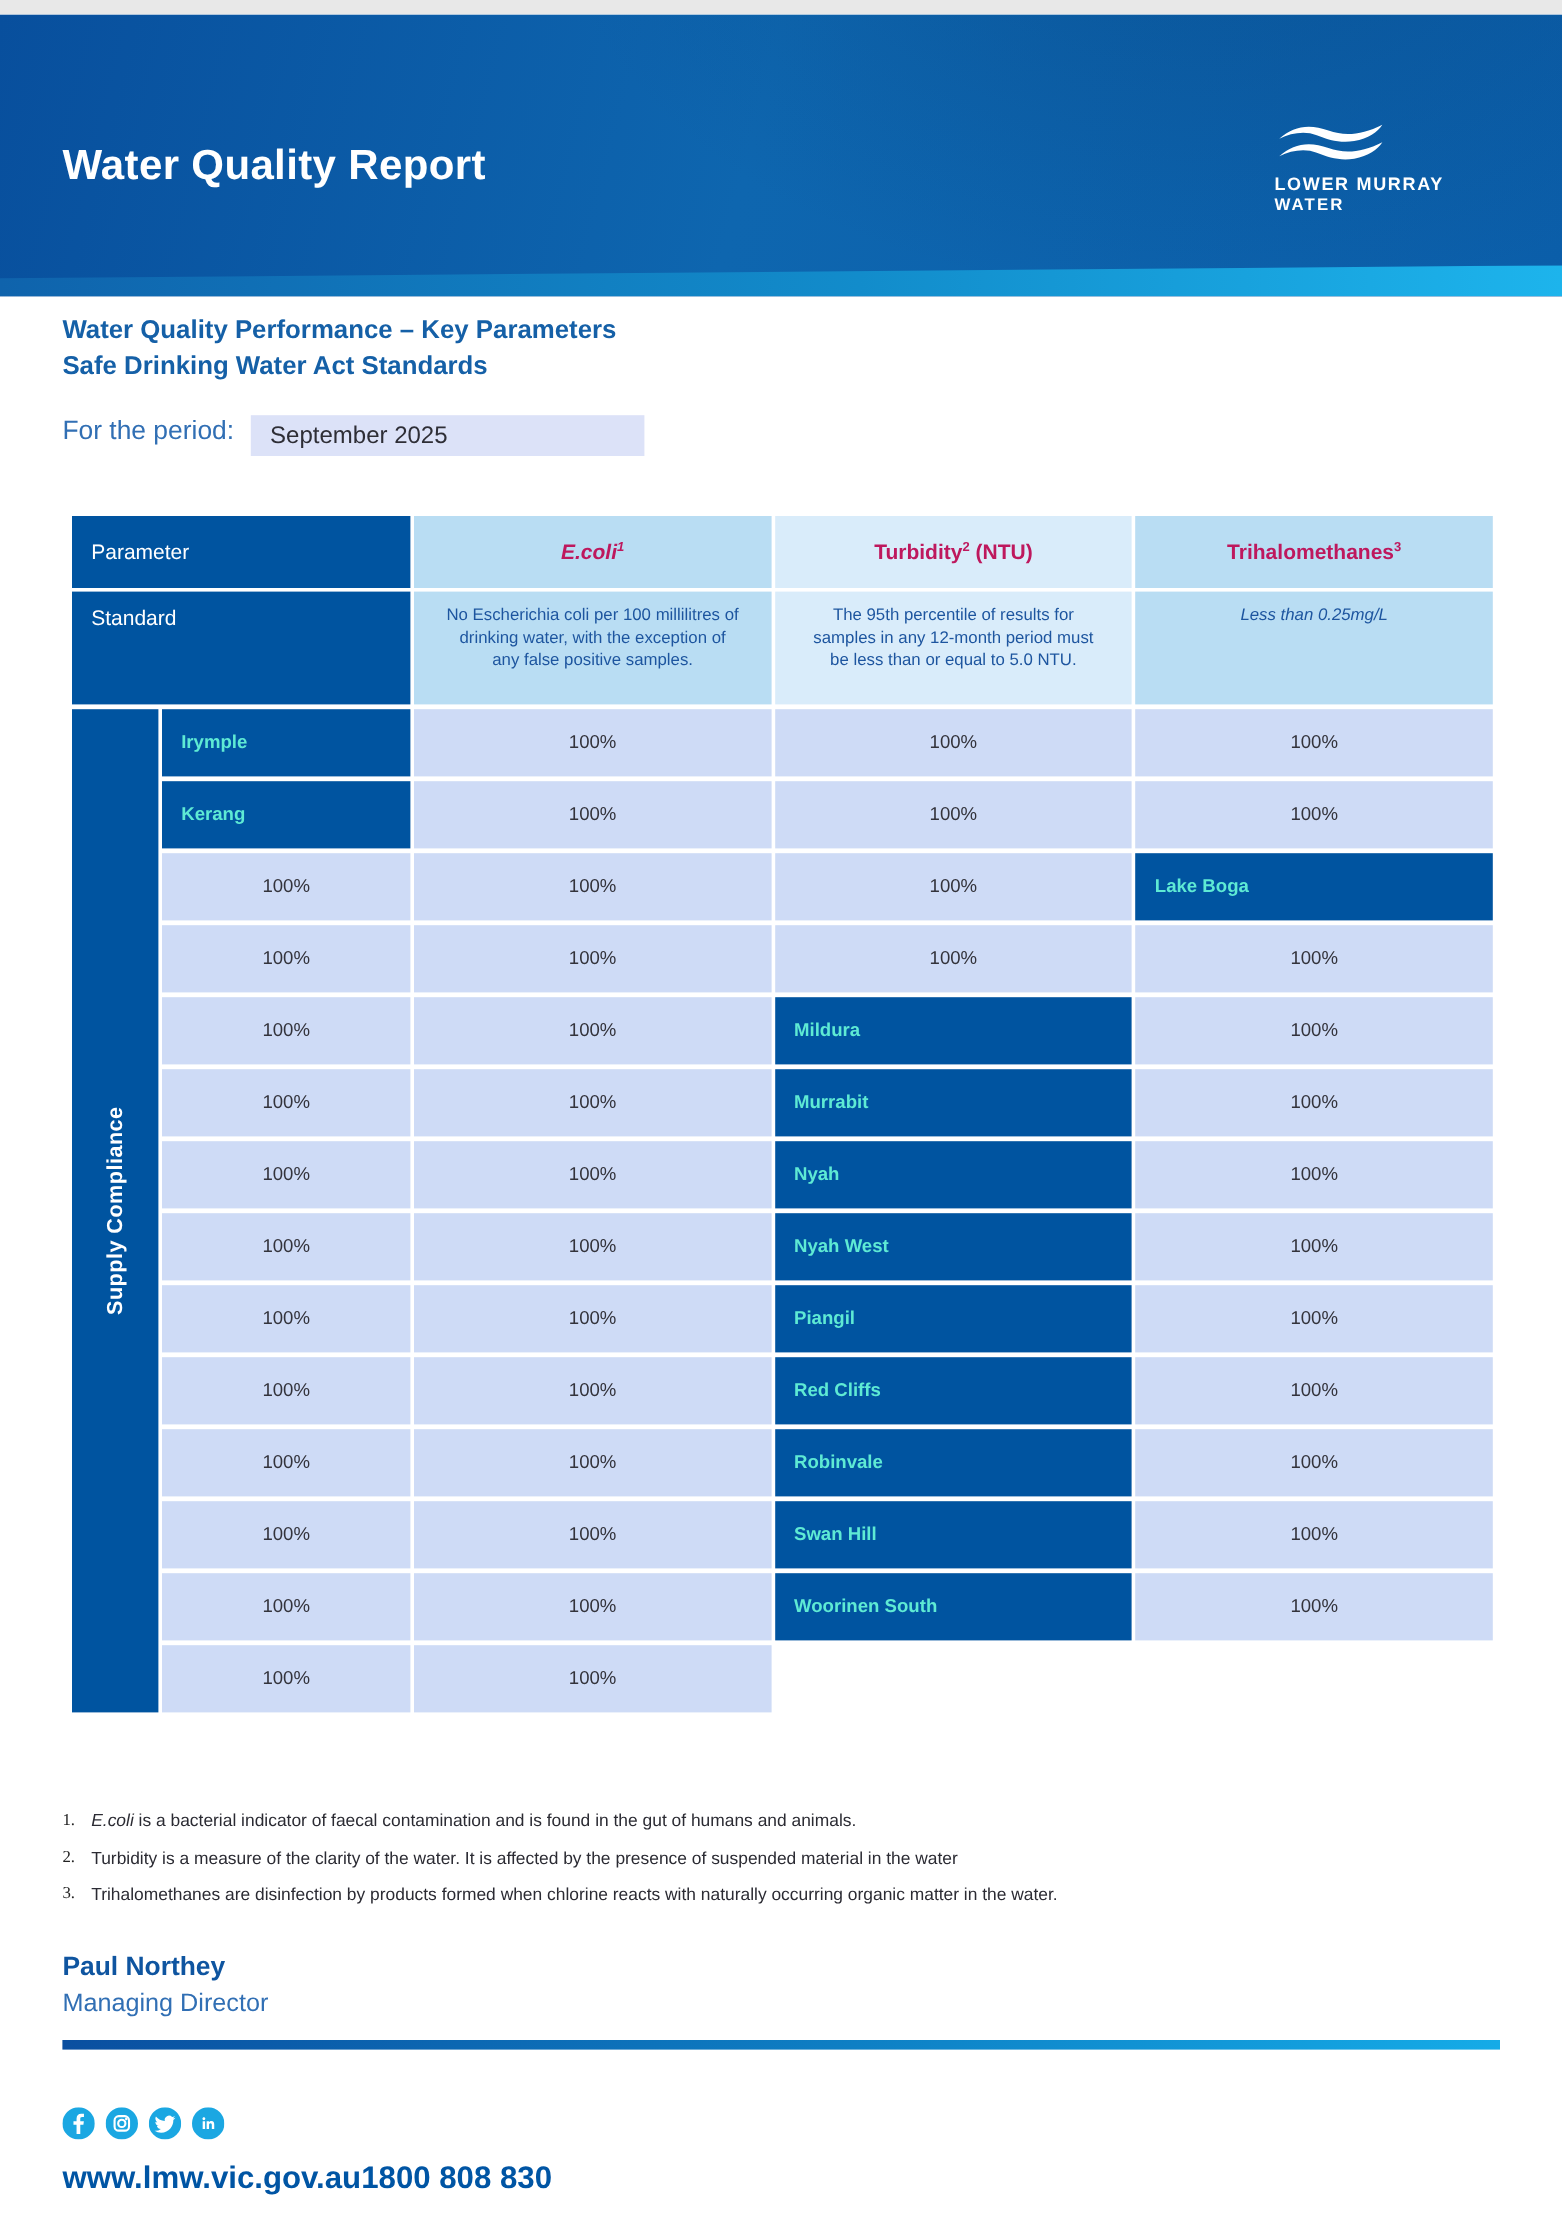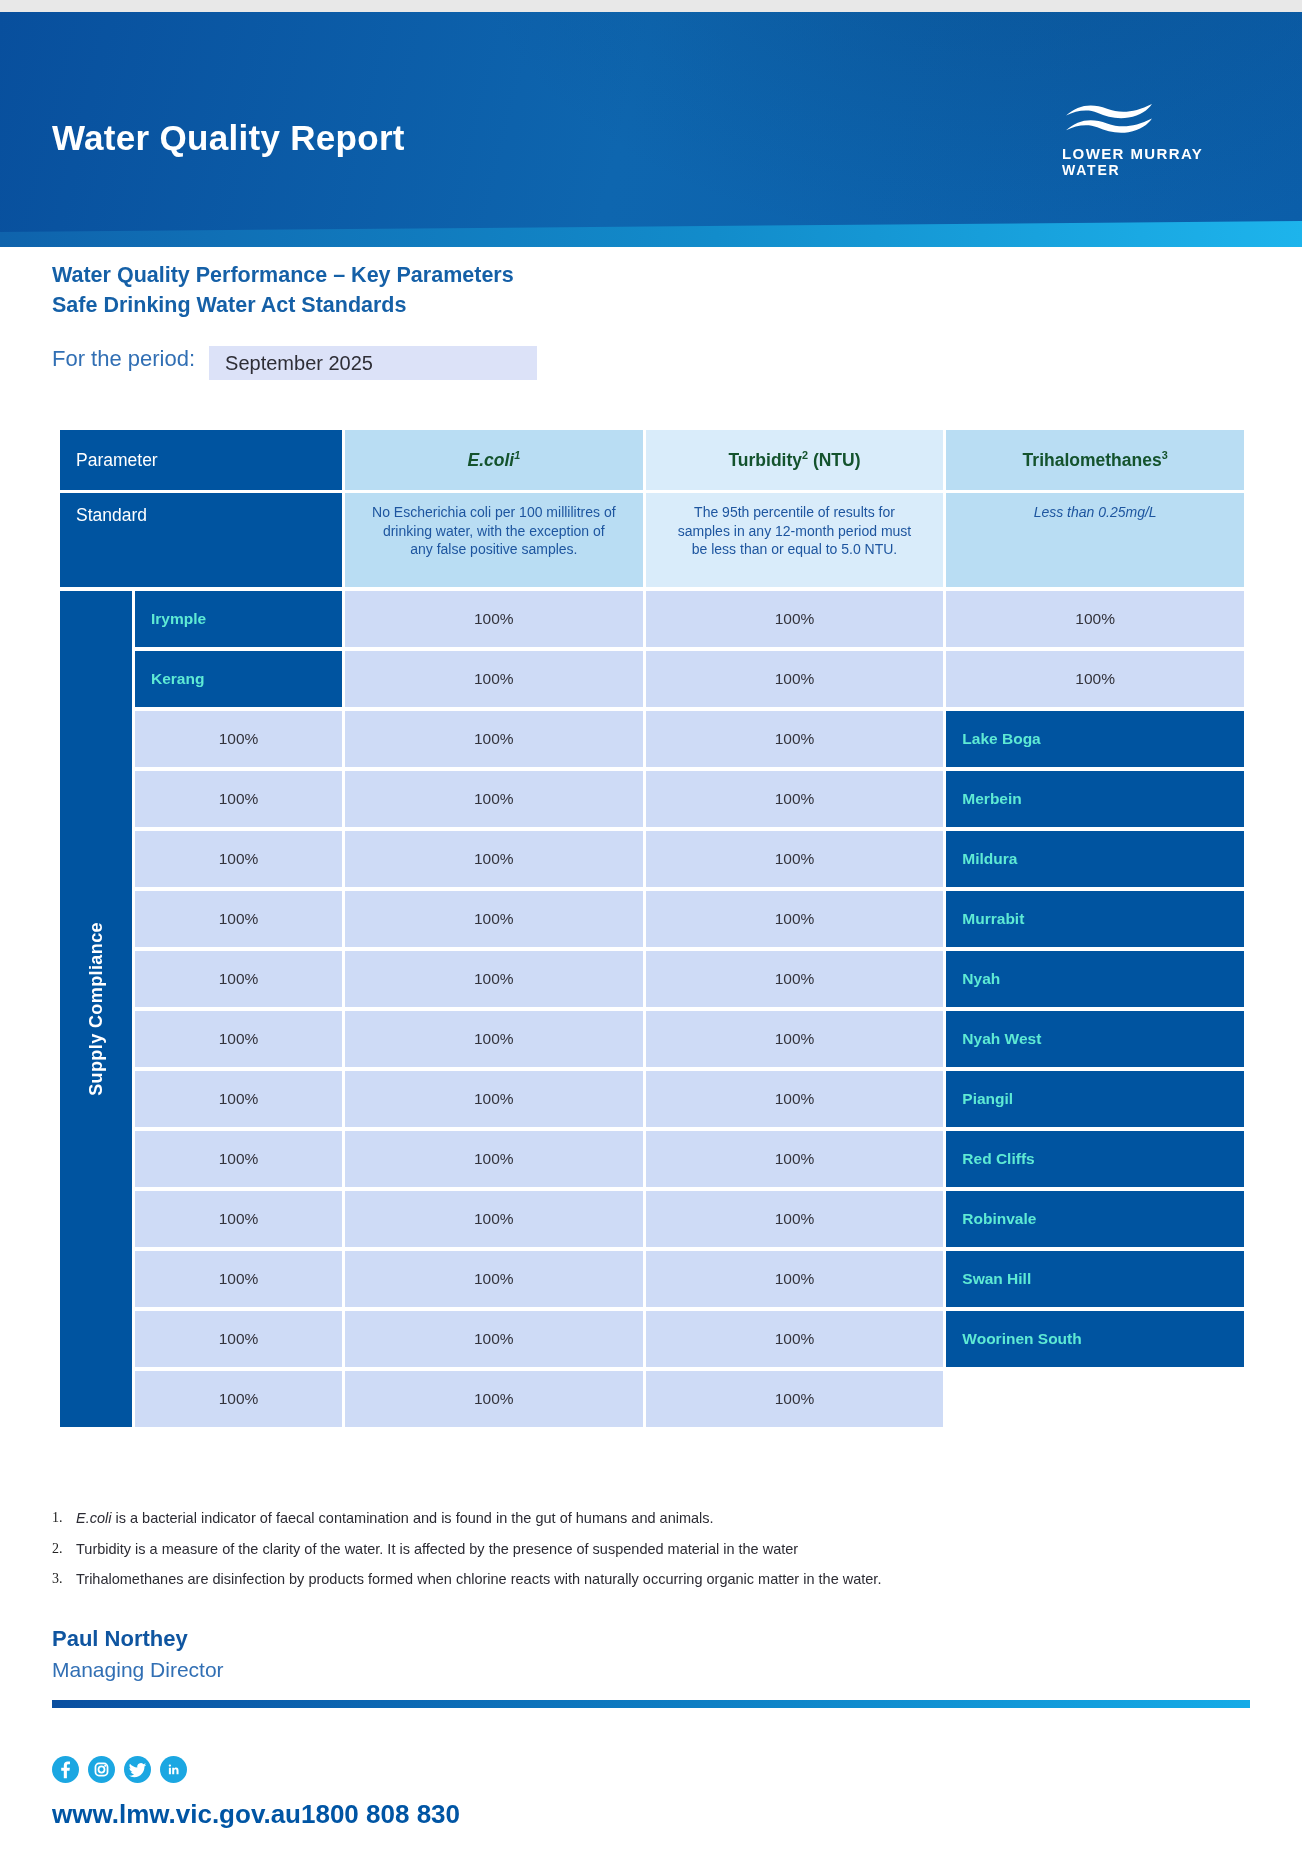--- a/index.html
+++ b/index.html
@@ -53,21 +53,21 @@
   .wq-table { margin: 50px 0 0 60px; width: 1184px; }
   .grid-top {
     display: grid; grid-template-columns: 282px 1fr 1fr 1fr;
     column-gap: 3px; row-gap: 3px;
   }
   .cell-dark {
     background: #0054a0; color: #ffffff; font-weight: 400; font-size: 17.5px;
     display: flex; align-items: center; padding: 0 16px;
   }
   .col-head {
-    font-size: 17.5px; font-weight: 700; color: #14532d;
+    font-size: 17.5px; font-weight: 700; color: #be185d;
     display: flex; align-items: center; justify-content: center; text-align: center;
   }
   .bg-mid { background: #b9ddf3; }
   .bg-lite { background: #d9ecfa; }
   .row-head { height: 60px; }
   .std-cell {
     min-height: 94px; color: #1d559f; font-size: 14px; line-height: 1.32;
     display: flex; justify-content: center; padding: 10px 26px 10px 26px; text-align: center;
   }
   .std-label { align-items: flex-start; padding-top: 12px; }
@@ -190,21 +190,20 @@
 
         <div class="val-cell">100%</div>
         <div class="val-cell">100%</div>
         <div class="val-cell">100%</div>
 
         <div class="town-cell">Lake Boga</div>
         <div class="val-cell">100%</div>
         <div class="val-cell">100%</div>
         <div class="val-cell">100%</div>
 
-        <div class="town-cell">Merbein</div>
         <div class="val-cell">100%</div>
         <div class="val-cell">100%</div>
         <div class="val-cell">100%</div>
 
         <div class="town-cell">Mildura</div>
         <div class="val-cell">100%</div>
         <div class="val-cell">100%</div>
         <div class="val-cell">100%</div>
 
         <div class="town-cell">Murrabit</div>

